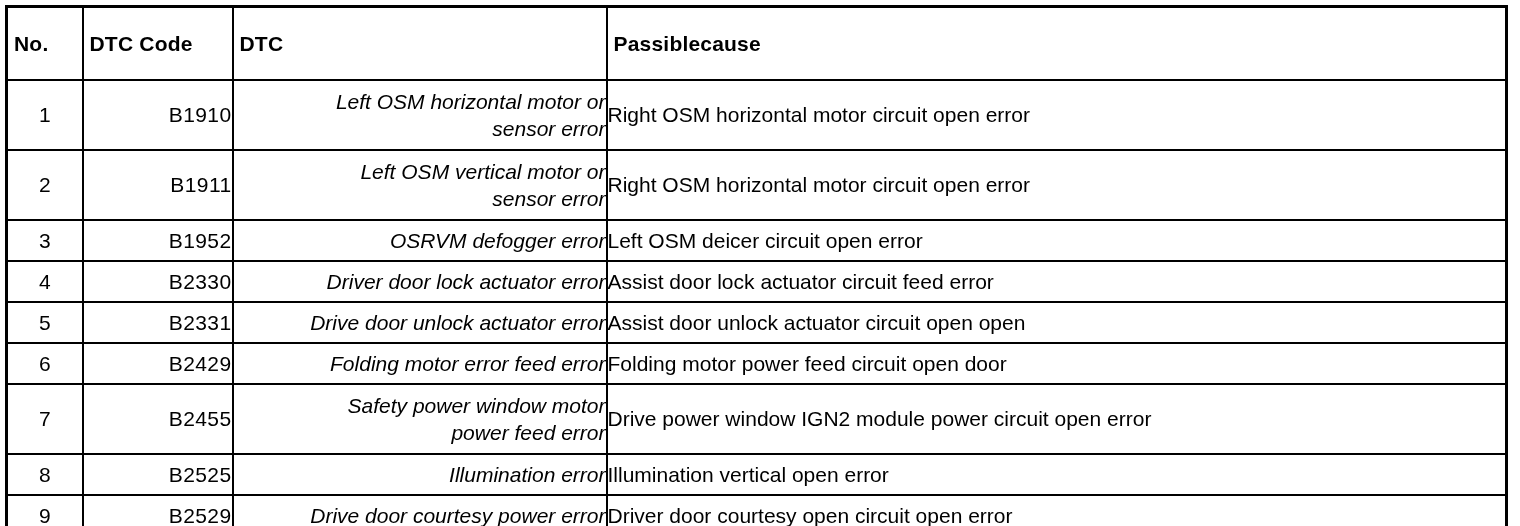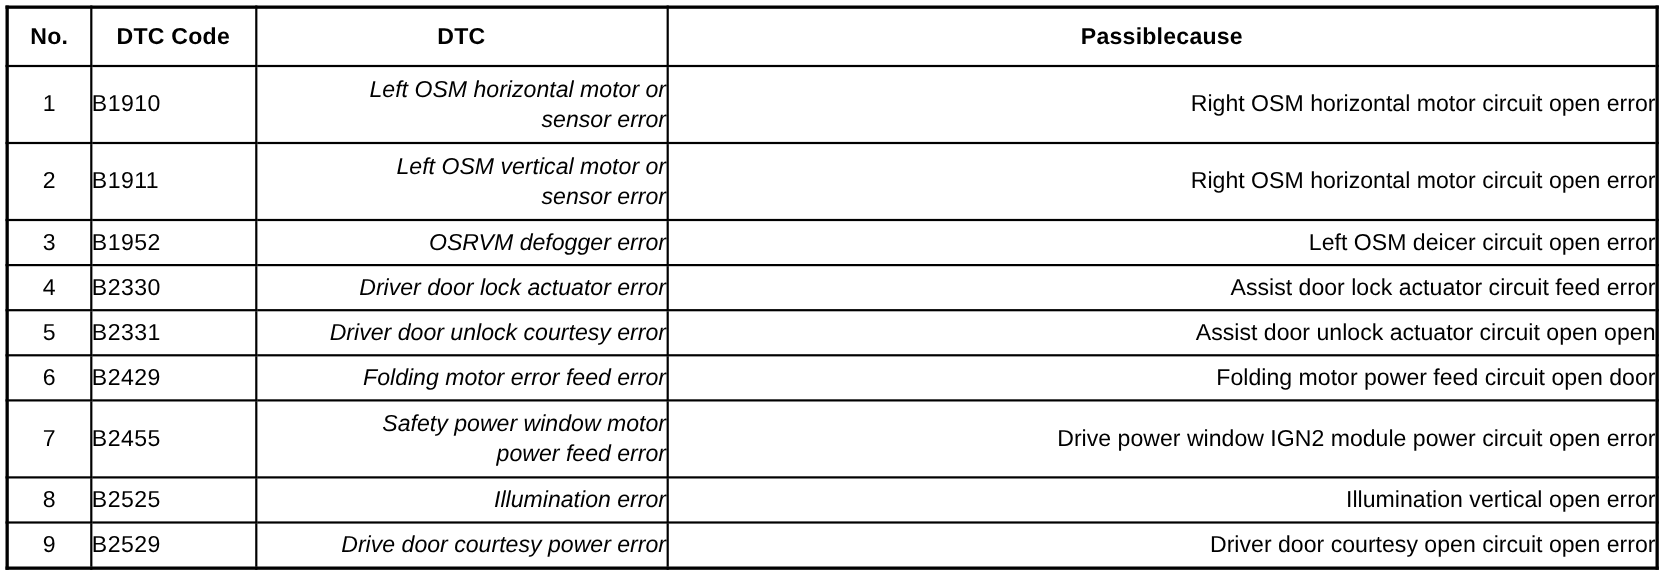--- a/index.html
+++ b/index.html
@@ -39,48 +39,48 @@
   table.dtc-table td {
     border: 2px solid #000000;
     padding: 0;
     font-size: 21px;
     line-height: 1.30;
     color: #000000;
     background: #ffffff;
   }
   table.dtc-table thead th {
     font-weight: bold;
-    text-align: center;
+    text-align: left;
     vertical-align: middle;
     height: 43px;
-    padding: 4px 6px;
+    padding: 14px 6px;
     letter-spacing: 0.2px;
   }
   table.dtc-table tbody td {
     font-weight: normal;
   }
   td.cell-no {
     text-align: center;
     vertical-align: middle;
     padding: 4px 2px;
   }
   td.cell-code {
-    text-align: left;
+    text-align: right;
     vertical-align: middle;
     padding: 4px 2px;
     letter-spacing: 0.4px;
   }
   td.cell-dtc {
     text-align: right;
     vertical-align: middle;
     padding: 5px 6px 5px 8px;
     font-style: italic;
   }
   td.cell-cause {
-    text-align: right;
+    text-align: left;
     vertical-align: middle;
     padding: 5px 6px 5px 8px;
   }
   tr.row-tall td { height: 68px; }
   tr.row-short td { height: 39px; }
   .txt {
     display: block;
     white-space: pre-line;
   }
 </style>
@@ -163,21 +163,21 @@
           </td>
         </tr>
         <tr class="row-short">
           <td class="cell-no">
             <span class="txt">5</span>
           </td>
           <td class="cell-code">
             <span class="txt">B2331</span>
           </td>
           <td class="cell-dtc">
-            <span class="txt">Driver door unlock courtesy error</span>
+            <span class="txt">Drive door unlock actuator error</span>
           </td>
           <td class="cell-cause">
             <span class="txt">Assist door unlock actuator circuit open open</span>
           </td>
         </tr>
         <tr class="row-short">
           <td class="cell-no">
             <span class="txt">6</span>
           </td>
           <td class="cell-code">

